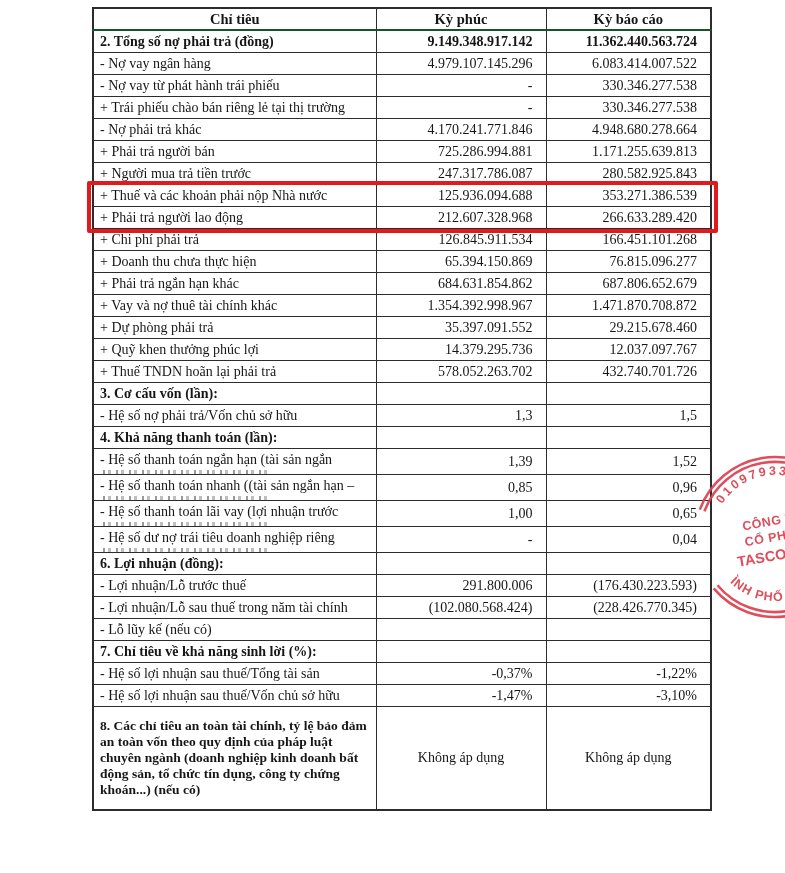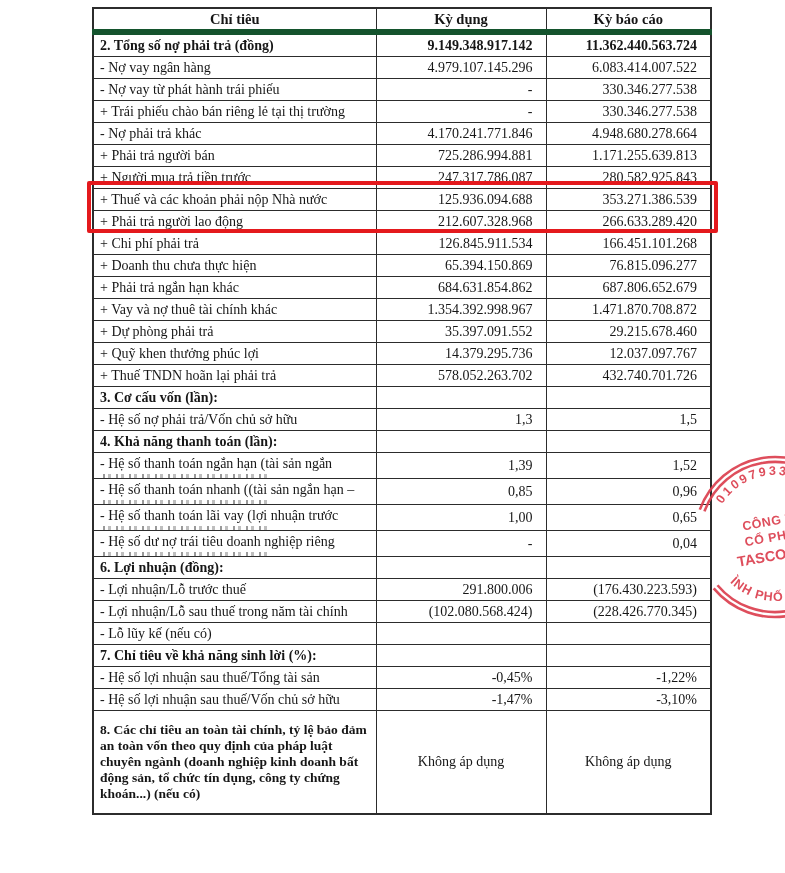--- a/index.html
+++ b/index.html
@@ -18,21 +18,21 @@
     border:2px solid #2c2c2c;
   }
   .fin th,.fin td{
     border:1px solid #2c2c2c;
     padding:0 5px;
     font-size:14px;line-height:1.25;
     vertical-align:middle;overflow:hidden;
   }
   .fin thead th{
     font-weight:bold;text-align:center;height:20px;font-size:14.5px;
-    border-bottom:6px solid #14532d;
+    border-bottom:2px solid #14532d;
   }
   .fin td.c-label{text-align:left;padding-left:6px;}
   .fin td.c-num{text-align:right;padding-right:13px;}
   tr.r-std td{height:21px;}
   tr.r-rem td{height:25px;margin-left:36px;}
   tr.r-big td{height:94px;}
   tr.s-bold td{font-weight:bold;padding-left:30px;}
   tr.s-italic td{}
   tr.r-big td.c-num{font-weight:normal;text-align:center;padding:0;}
   tr.r-big td.c-label{
@@ -68,21 +68,21 @@
 
   <table class="fin">
     <colgroup>
       <col style="width:283px">
         <col style="width:170px">
         <col style="width:165px">
     </colgroup>
     <thead>
       <tr>
           <th>Chỉ tiêu</th>
-          <th>Kỳ dụng</th>
+          <th>Kỳ phúc</th>
           <th>Kỳ báo cáo</th>
         </tr>
     </thead>
     <tbody>
         <tr class="r-std s-bold">
           <td class="c-label">2. Tổng số nợ phải trả (đồng)</td>
           <td class="c-num">9.149.348.917.142</td>
           <td class="c-num">11.362.440.563.724</td>
         </tr>
         <tr class="r-std">
@@ -235,21 +235,21 @@
           <td class="c-num"></td>
           <td class="c-num"></td>
         </tr>
         <tr class="r-std s-bold">
           <td class="c-label">7. Chỉ tiêu về khả năng sinh lời (%):</td>
           <td class="c-num"></td>
           <td class="c-num"></td>
         </tr>
         <tr class="r-std">
           <td class="c-label">- Hệ số lợi nhuận sau thuế/Tổng tài sản</td>
-          <td class="c-num">-0,45%</td>
+          <td class="c-num">-0,37%</td>
           <td class="c-num">-1,22%</td>
         </tr>
         <tr class="r-std">
           <td class="c-label">- Hệ số lợi nhuận sau thuế/Vốn chủ sở hữu</td>
           <td class="c-num">-1,47%</td>
           <td class="c-num">-3,10%</td>
         </tr>
         <tr class="r-big s-bold">
           <td class="c-label">8. Các chỉ tiêu an toàn tài chính, tỷ lệ bảo đảm an toàn vốn theo quy định của pháp luật chuyên ngành (doanh nghiệp kinh doanh bất động sản, tổ chức tín dụng, công ty chứng khoán...) (nếu có)</td>
           <td class="c-num">Không áp dụng</td>

